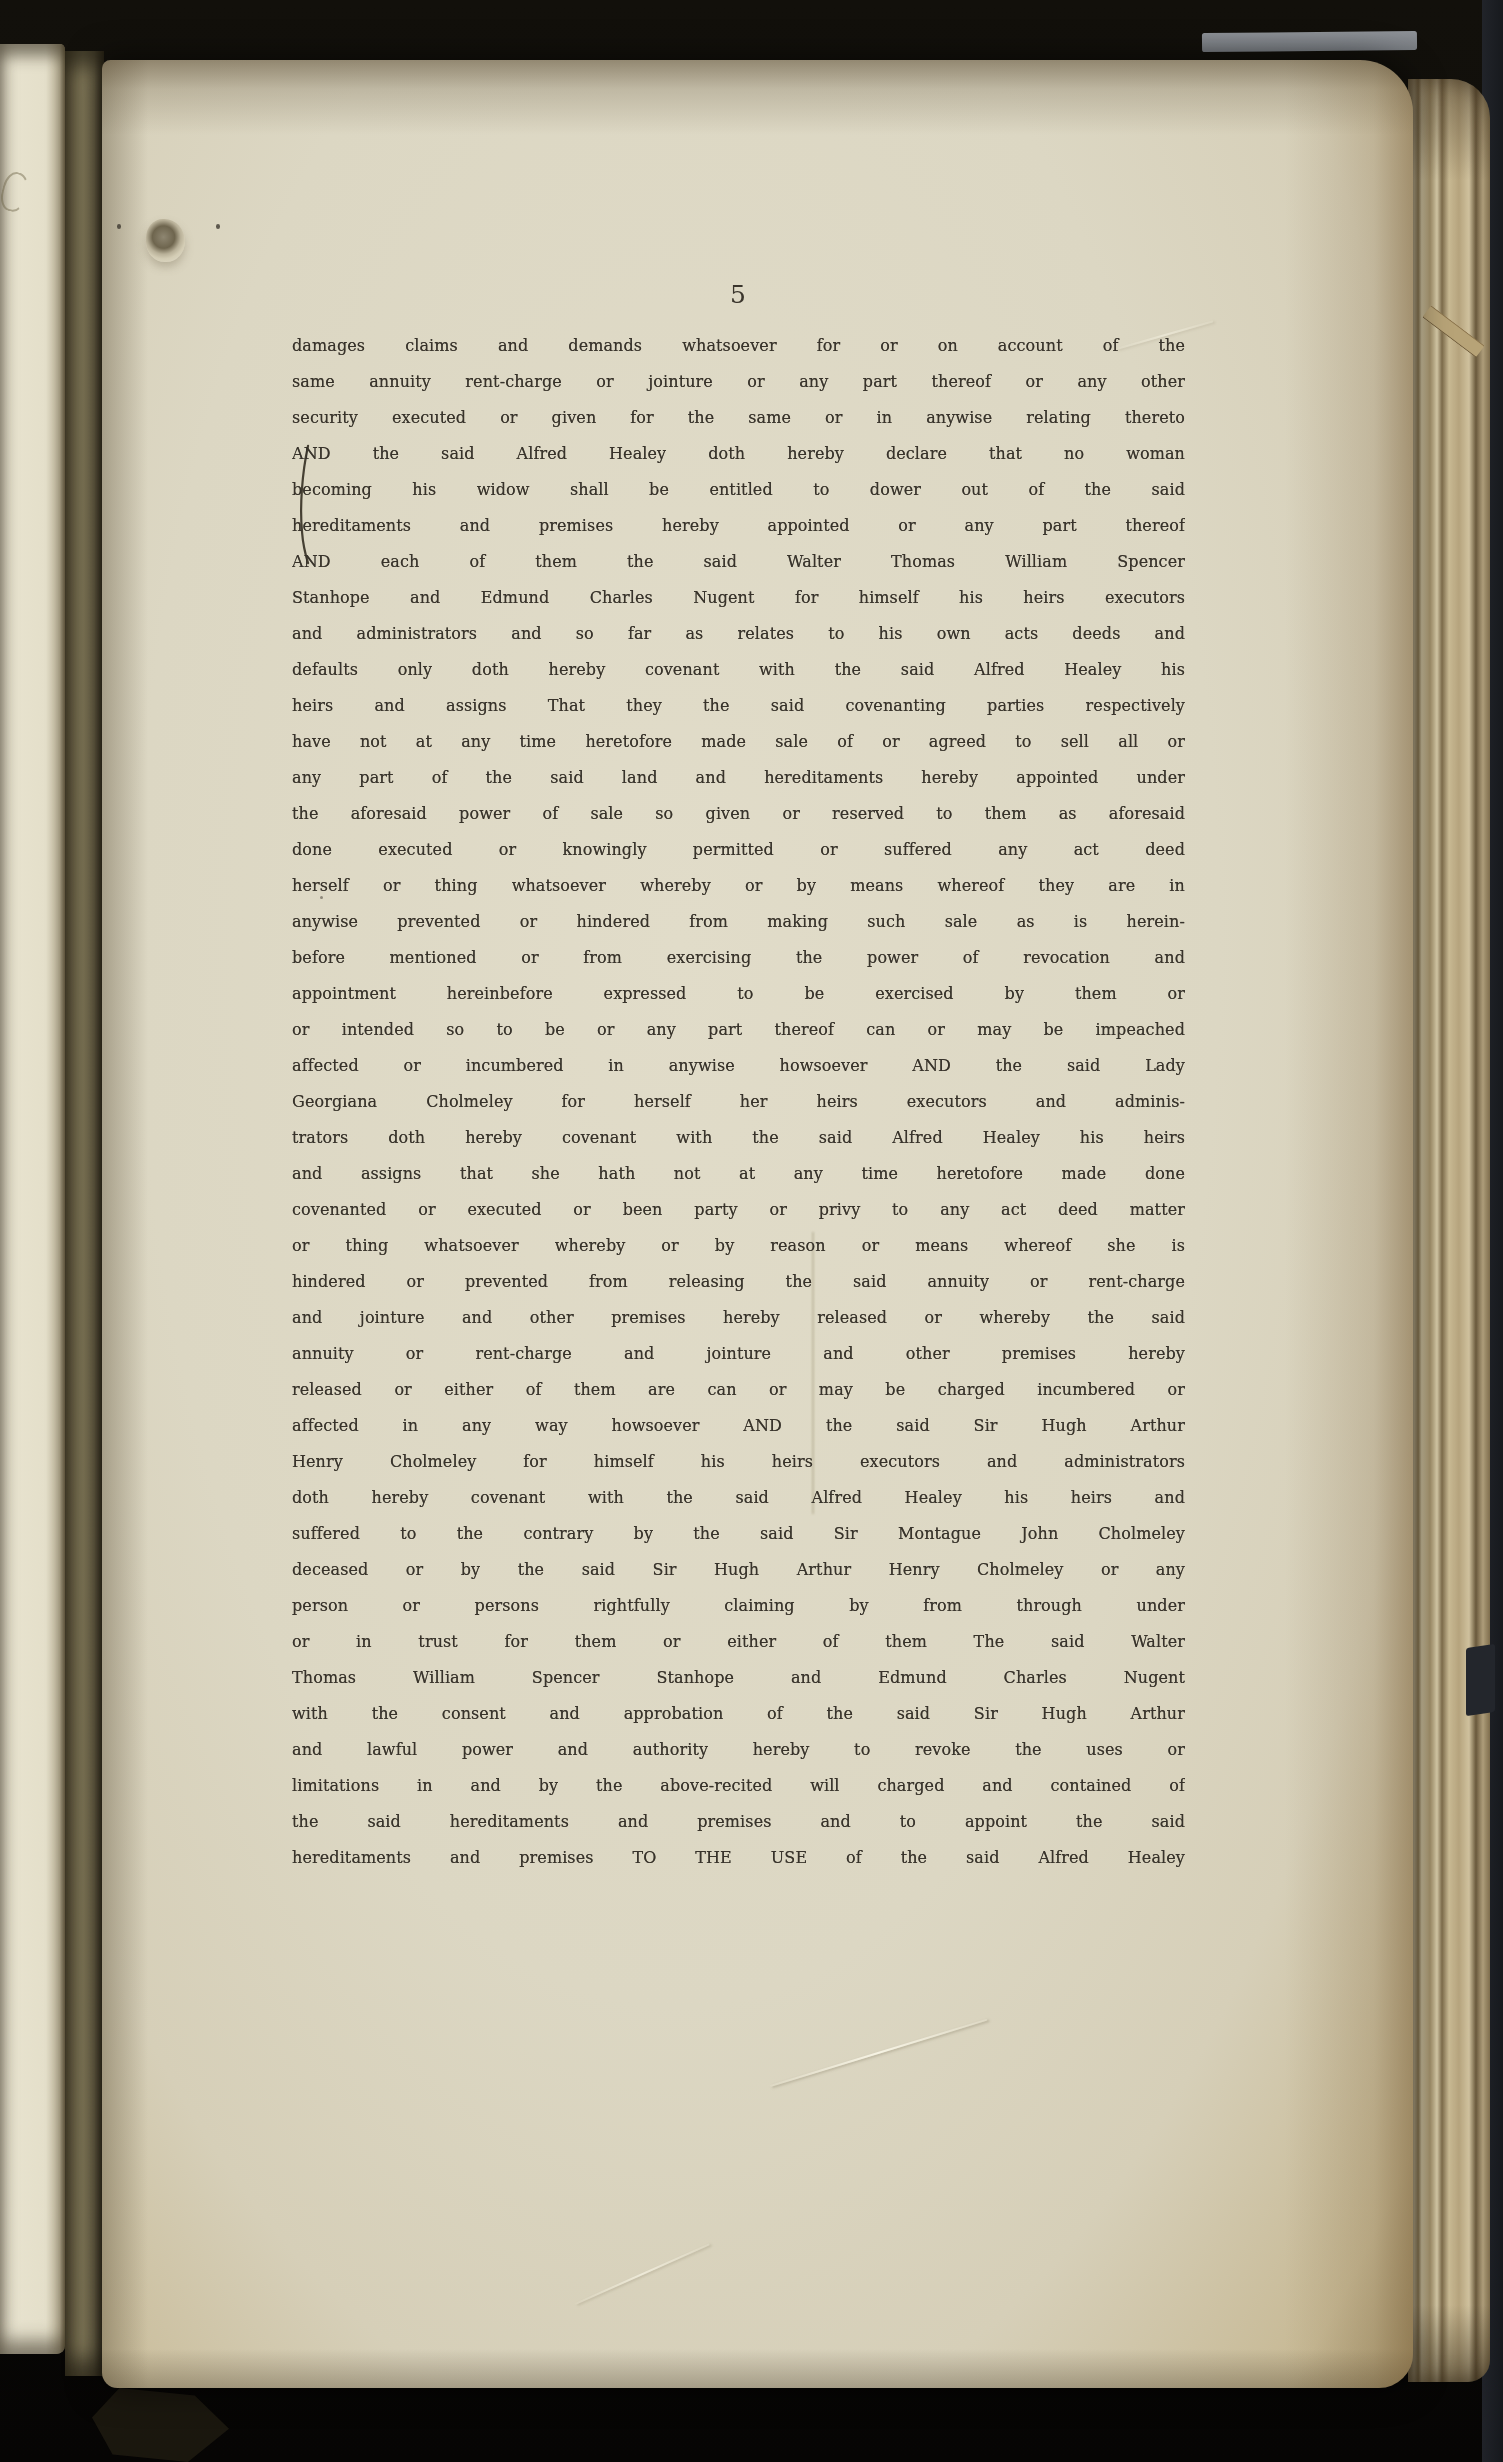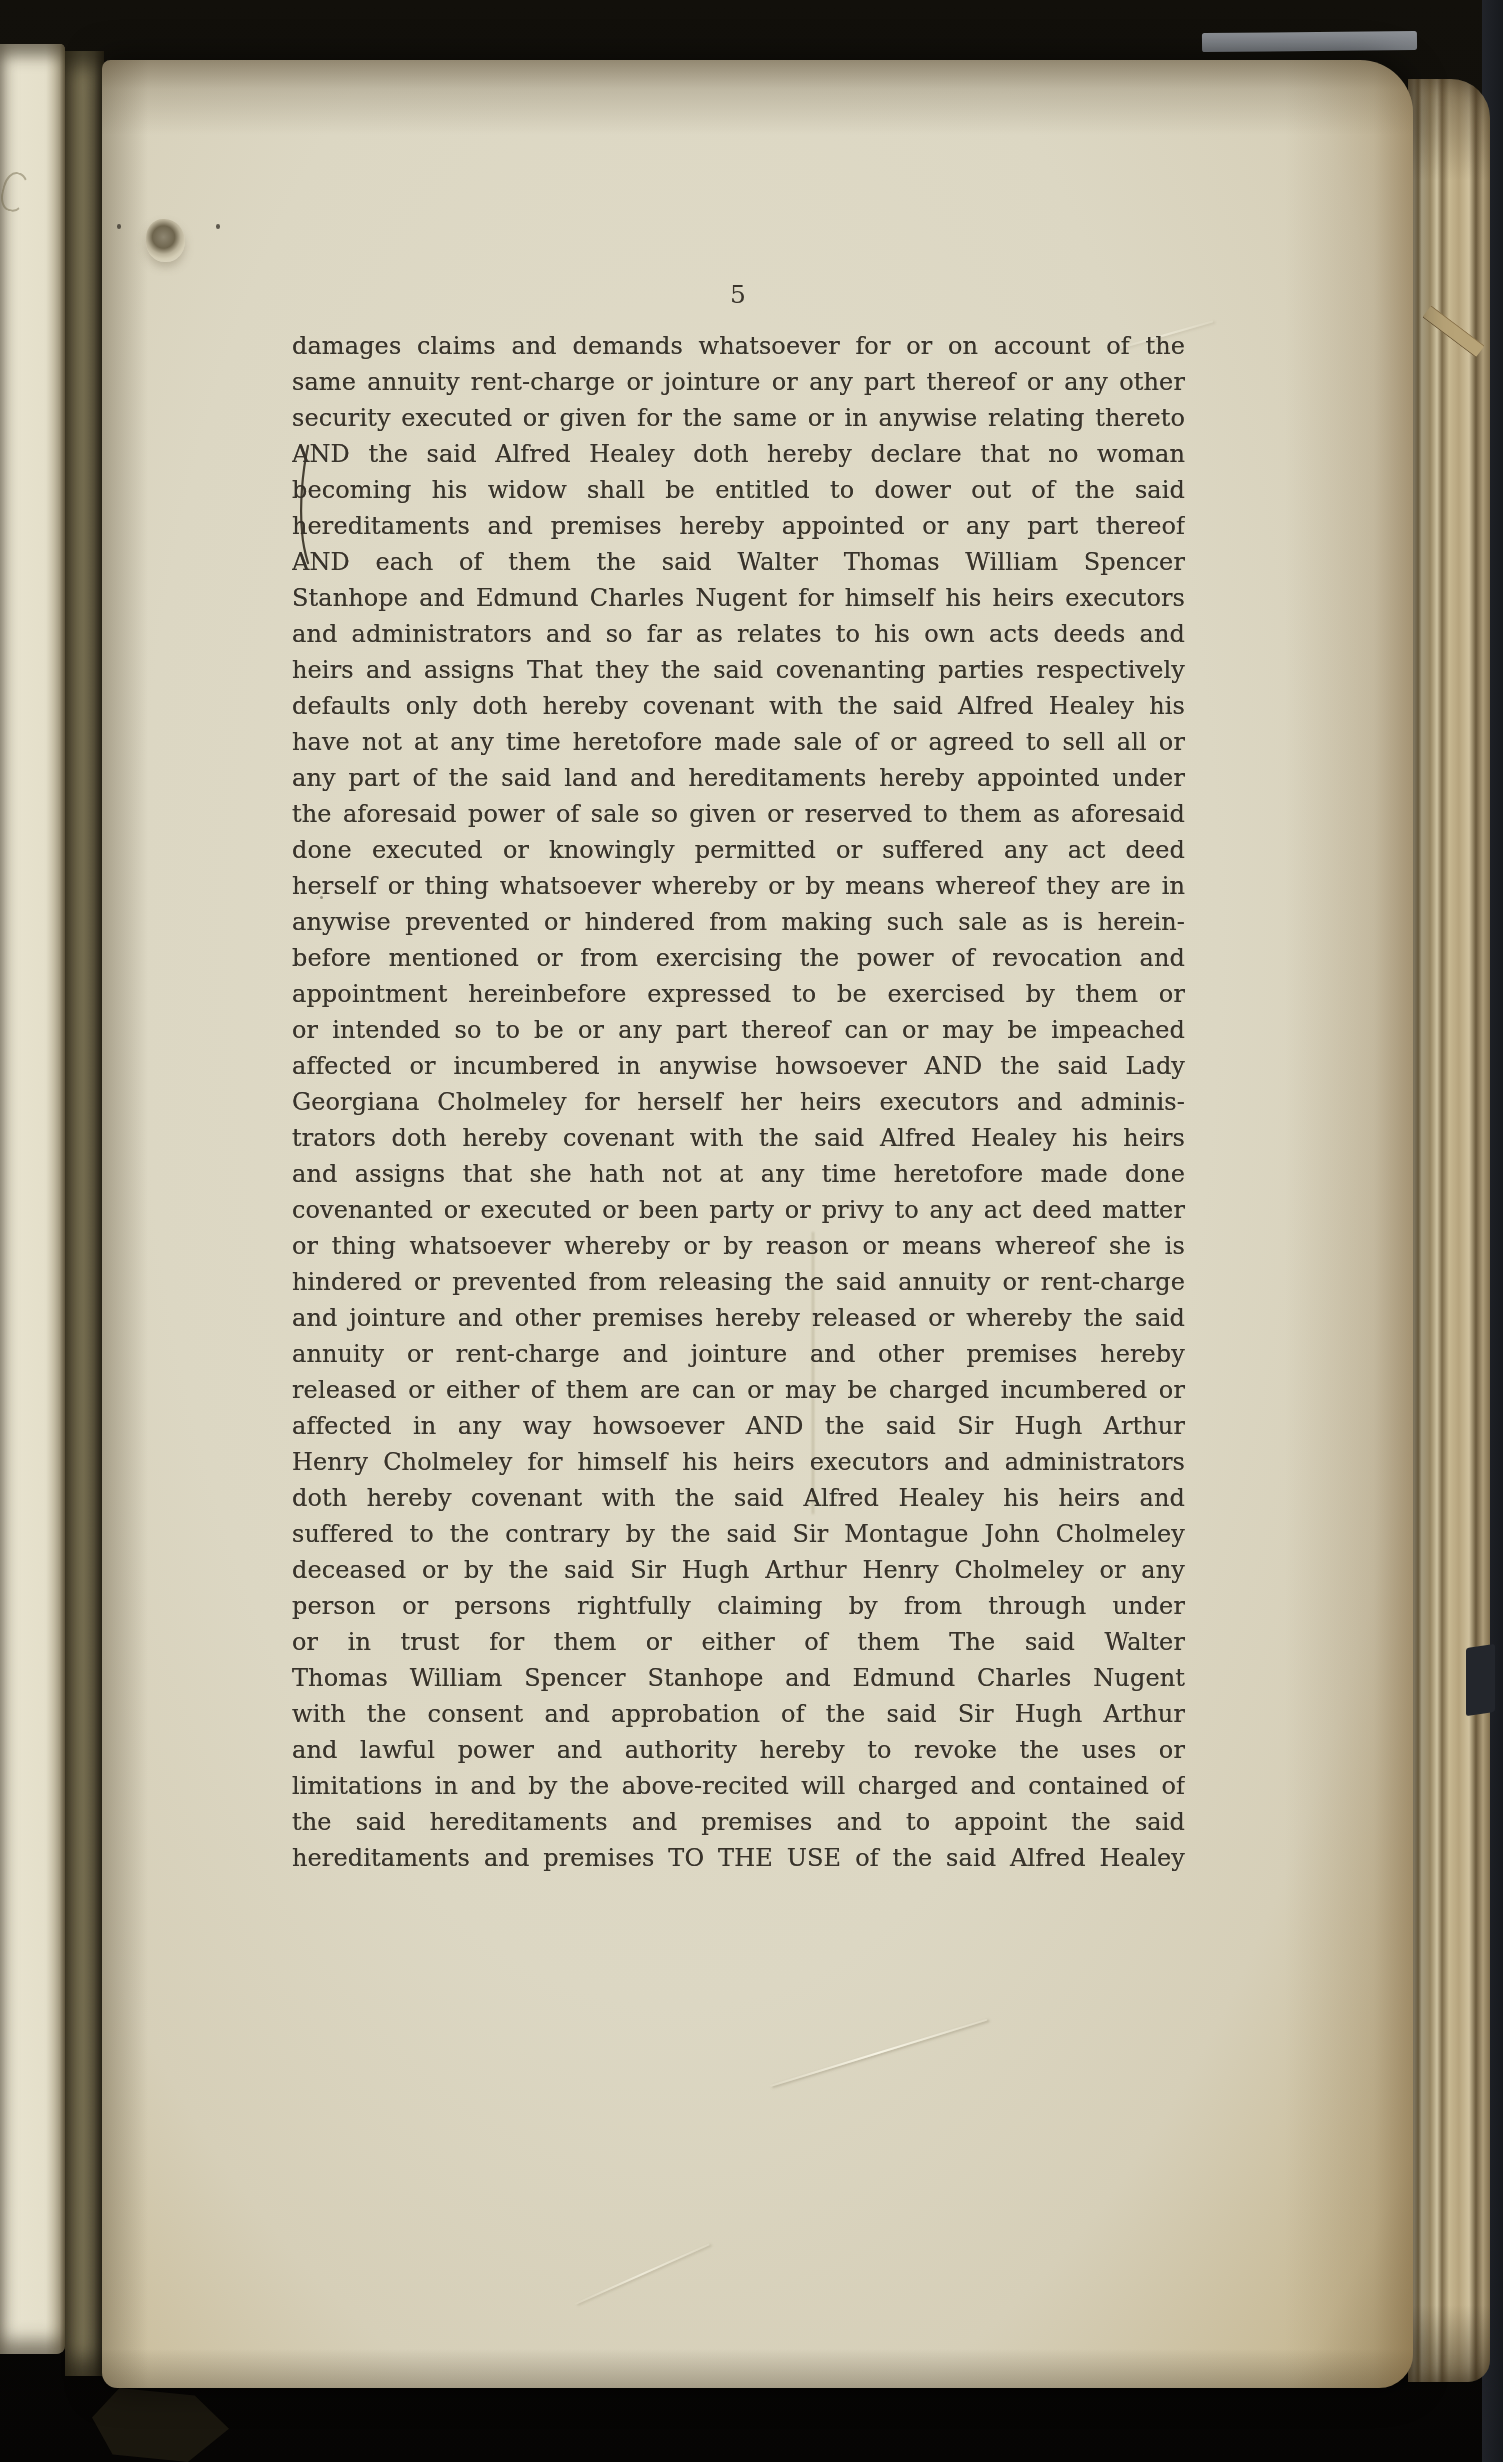--- a/index.html
+++ b/index.html
@@ -76,21 +76,21 @@
   }
   .page-number{
     position:absolute;left:190px;top:220px;width:893px;height:38px;
     text-align:center;font-size:25px;color:#3a352c;letter-spacing:0.9px;
   }
   .text-block{
     position:absolute;left:190px;top:268px;width:893px;
   }
   .text-line{
     height:36px;line-height:36px;
-    font-size:24px;color:#38332b;
+    font-size:16px;color:#38332b;
     text-align:justify;text-align-last:justify;text-justify:inter-word;
     word-spacing:1.3px;letter-spacing:0.1px;
     text-shadow:0 0 0.5px rgba(56,51,43,.7);
     overflow:hidden;white-space:nowrap... ;
   }
   
   .text-line{white-space:normal;}
   .margin-mark{position:absolute;left:195px;top:384px;width:17px;height:121px;}
   
   .hole-blemish{
@@ -153,22 +153,22 @@
     <div class="text-block">
         <div class="text-line">damages claims and demands whatsoever for or on account of the</div>
         <div class="text-line">same annuity rent-charge or jointure or any part thereof or any other</div>
         <div class="text-line">security executed or given for the same or in anywise relating thereto</div>
         <div class="text-line">AND the said Alfred Healey doth hereby declare that no woman</div>
         <div class="text-line">becoming his widow shall be entitled to dower out of the said</div>
         <div class="text-line">hereditaments and premises hereby appointed or any part thereof</div>
         <div class="text-line">AND each of them the said Walter Thomas William Spencer</div>
         <div class="text-line">Stanhope and Edmund Charles Nugent for himself his heirs executors</div>
         <div class="text-line">and administrators and so far as relates to his own acts deeds and</div>
+        <div class="text-line">defaults only doth hereby covenant with the said Alfred Healey his</div>
         <div class="text-line">heirs and assigns That they the said covenanting parties respectively</div>
-        <div class="text-line">defaults only doth hereby covenant with the said Alfred Healey his</div>
         <div class="text-line">have not at any time heretofore made sale of or agreed to sell all or</div>
         <div class="text-line">any part of the said land and hereditaments hereby appointed under</div>
         <div class="text-line">the aforesaid power of sale so given or reserved to them as aforesaid</div>
         <div class="text-line">done executed or knowingly permitted or suffered any act deed</div>
         <div class="text-line">herself or thing whatsoever whereby or by means whereof they are in</div>
         <div class="text-line">anywise prevented or hindered from making such sale as is herein-</div>
         <div class="text-line">before mentioned or from exercising the power of revocation and</div>
         <div class="text-line">appointment hereinbefore expressed to be exercised by them or</div>
         <div class="text-line">or intended so to be or any part thereof can or may be impeached</div>
         <div class="text-line">affected or incumbered in anywise howsoever AND the said Lady</div>

